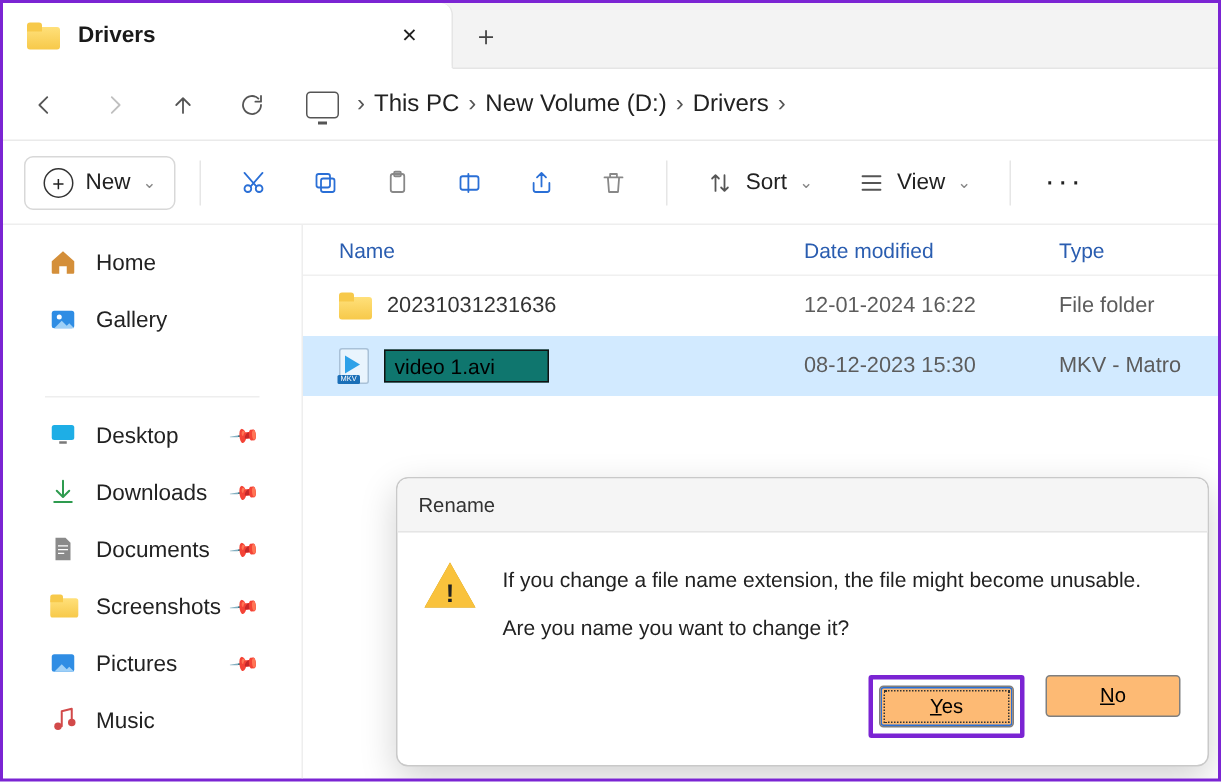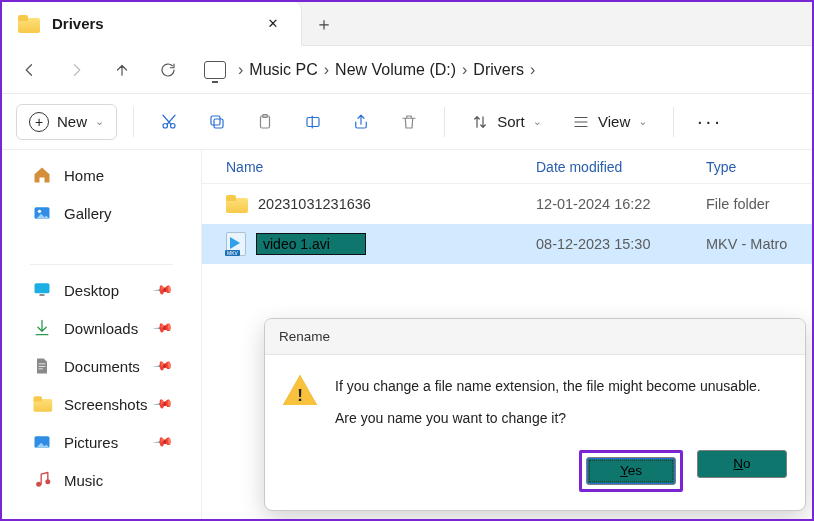--- a/index.html
+++ b/index.html
@@ -199,21 +199,21 @@
     content:"!"; position:absolute; left:0; width:34px; text-align:center;
     top:7px; font-weight:700; color:#222; font-size:17px;
   }
   .dlg-btns {
     display:flex; justify-content:flex-end; gap: 14px;
     padding: 10px 18px 18px 18px;
   }
   .dlg-btn {
     width: 90px; height: 28px;
     border: 1px solid #7f7f7f;
-    background: #0f766e;
+    background: #fdba74;
     font-size: 13.5px;
     display:flex; align-items:center; justify-content:center;
     border-radius: 3px;
   }
   .dlg-btn u { text-decoration: underline; }
   .dlg-btn.primary {
     outline: 1px dotted #333;
     outline-offset: -4px;
     box-shadow: inset 0 0 0 1px #2a6fd6;
   }
@@ -256,21 +256,21 @@
   </div>
   <div class="nav-btn">
     <svg viewBox="0 0 24 24">
         <path class="str" d="M20 12a8 8 0 1 1-2.34-5.66M20 4v5h-5"></path>
       </svg>
   </div>
 
   <div class="breadcrumb">
     <span class="bc-monitor"></span>
     <span class="bc-chev">›</span>
-    <span>Music PC</span>
+    <span>This PC</span>
     <span class="bc-chev">›</span>
     <span>New Volume (D:)</span>
     <span class="bc-chev">›</span>
     <span>Drivers</span>
     <span class="bc-chev">›</span>
   </div>
 </div>
 
 <div class="toolbar">
   <div class="tb-new">

